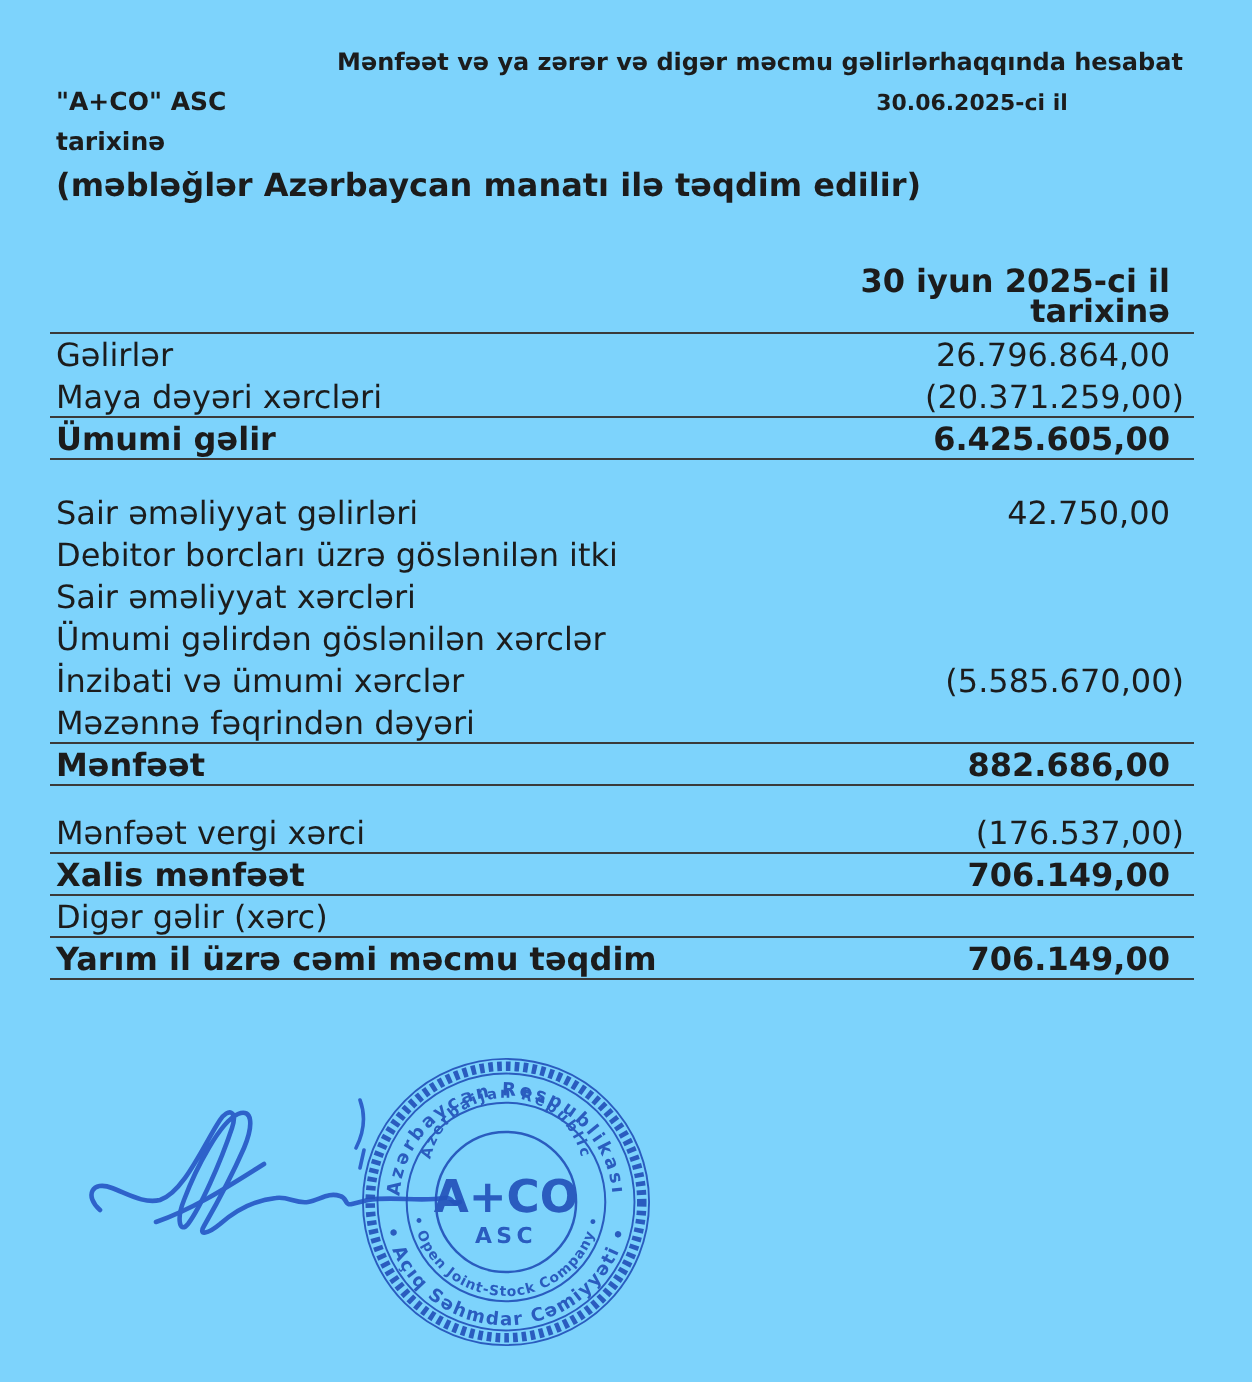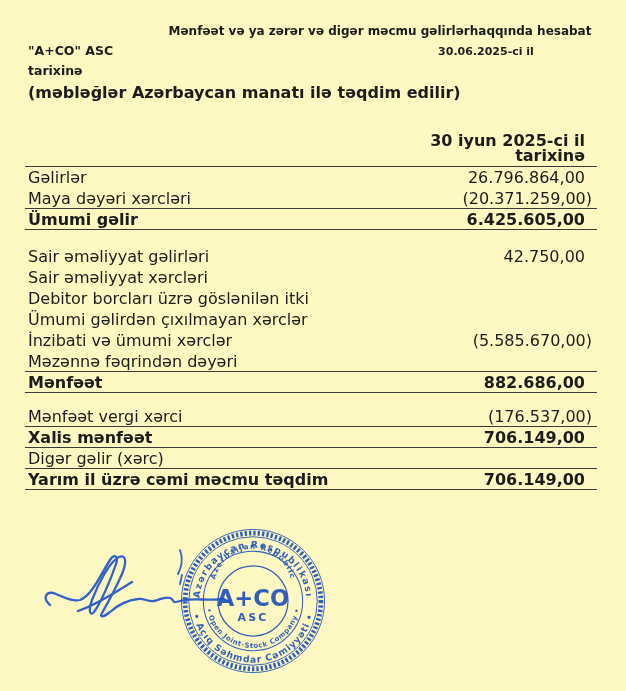--- a/index.html
+++ b/index.html
@@ -3,21 +3,21 @@
 <meta charset="utf-8">
 <style>
   * { box-sizing: border-box; margin: 0; padding: 0; }
   html, body { background: #ffffff; }
   body { font-family: "DejaVu Sans", "Liberation Sans", sans-serif; }
 
   .page {
     position: relative;
     width: 626px;
     height: 691px;
-    background: #fef9c3;
+    background: #7dd3fc;
     color: #1c1c1c;
     overflow: hidden;
   }
 
   
   .doc-title {
     position: absolute; left: 150px; top: 24px; width: 460px;
     text-align: center; font-weight: bold; font-size: 12px; line-height: 15px;
   }
   .company {
@@ -94,29 +94,29 @@
         <div class="trow bold bb">
           <span class="label">Ümumi gəlir</span>
           <span class="value">6.425.605,00</span>
         </div>
         <div class="spacer" style="height: 16px;"></div>
         <div class="trow">
           <span class="label">Sair əməliyyat gəlirləri</span>
           <span class="value">42.750,00</span>
         </div>
         <div class="trow">
+          <span class="label">Debitor borcları üzrə göslənilən itki</span>
+          <span class="value"></span>
+        </div>
+        <div class="trow">
           <span class="label">Sair əməliyyat xərcləri</span>
           <span class="value"></span>
         </div>
         <div class="trow">
-          <span class="label">Debitor borcları üzrə göslənilən itki</span>
-          <span class="value"></span>
-        </div>
-        <div class="trow">
-          <span class="label">Ümumi gəlirdən çıxılmayan xərclər</span>
+          <span class="label">Ümumi gəlirdən göslənilən xərclər</span>
           <span class="value"></span>
         </div>
         <div class="trow">
           <span class="label">İnzibati və ümumi xərclər</span>
           <span class="value paren">(5.585.670,00)</span>
         </div>
         <div class="trow bb">
           <span class="label">Məzənnə fəqrindən dəyəri</span>
           <span class="value"></span>
         </div>

